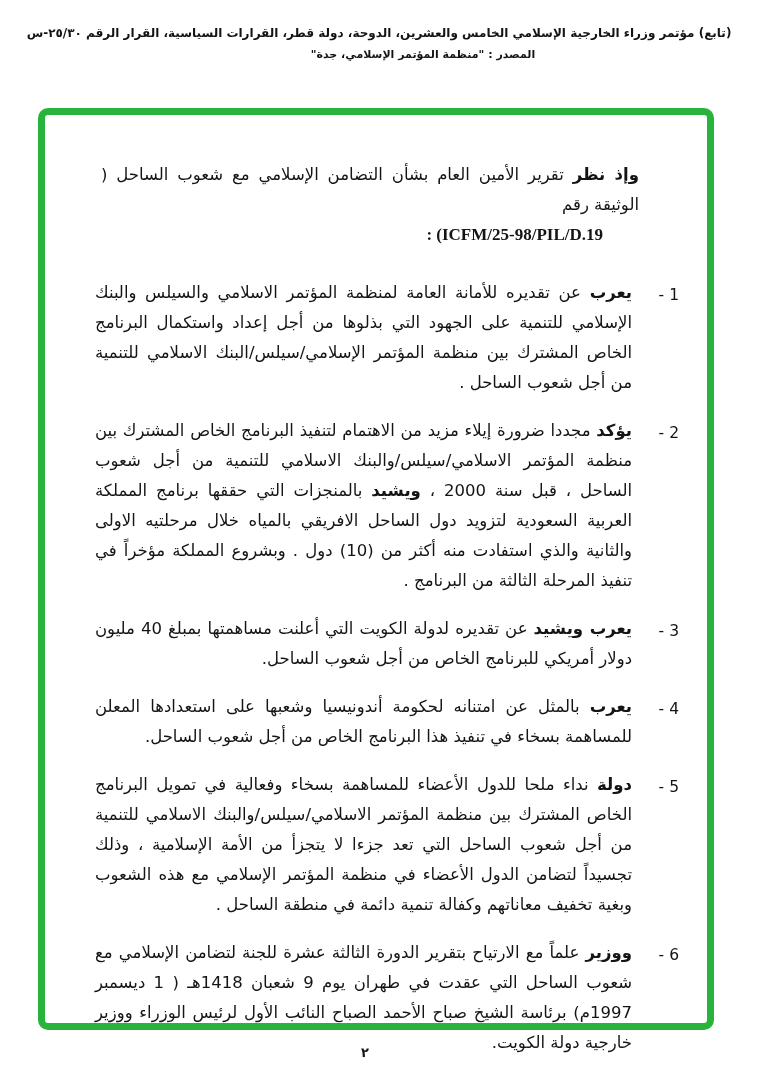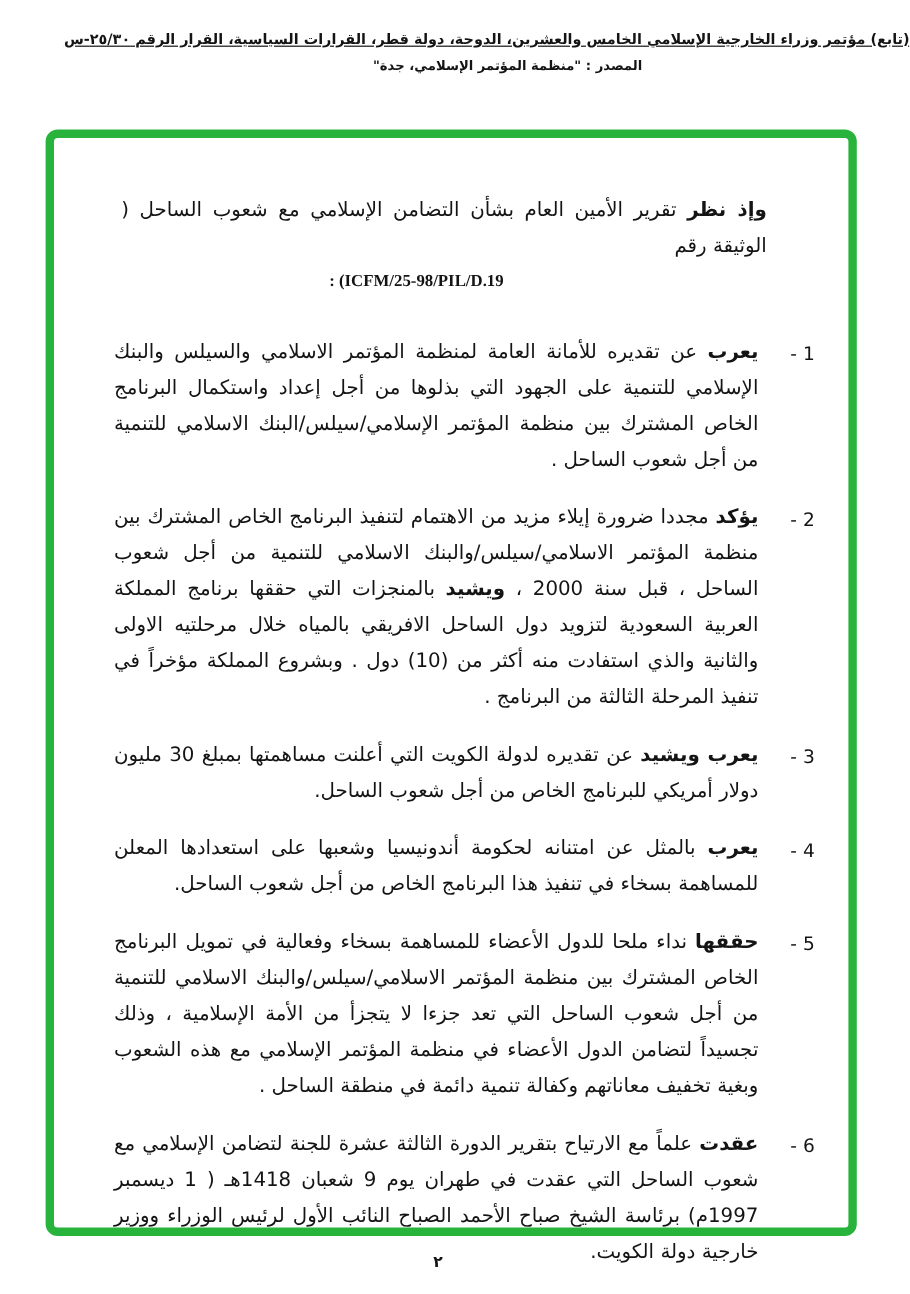--- a/index.html
+++ b/index.html
@@ -1,34 +1,34 @@
 <!DOCTYPE html>
 <html lang="ar"><head>
 <meta charset="utf-8">
 <style>
   html,body { margin:0; padding:0; background:#ffffff; }
   .page {
     position:relative; width:758px; height:1078px; background:#ffffff;
     font-family:"DejaVu Sans", sans-serif; color:#141414; overflow:hidden;
   }
   .doc-header { position:absolute; top:26px; left:0; right:0; direction:rtl; font-weight:bold; }
-  .h1 { font-size:12px; white-space:nowrap; letter-spacing:0;text-decoration:underline; }
+  .h1 { font-size:12px; text-align:center; white-space:nowrap; letter-spacing:0; }
   .h2 { font-size:11px; text-align:center; padding-left:88px; margin-top:8px; }
   .green-box {
     position:absolute; left:38px; top:108px; width:676px; height:922px;
     border:7px solid #28b43c; border-radius:10px; box-sizing:border-box; background:#fff;
   }
   .content {
     direction:rtl; text-align:justify; text-justify:inter-word;
     padding:45px 28px 0 50px; font-size:16.5px; line-height:30px;
   }
   .intro { margin:0 40px 28px 6px; }
   .icfm {
-    direction:ltr; text-align:center; margin-right:46px; unicode-bidi:isolate;
-    font-family:"Liberation Serif", serif; font-size:14px; font-weight:bold; line-height:30px;
+    direction:ltr; text-align:right; margin-right:36px; unicode-bidi:isolate;
+    font-family:"Liberation Serif", serif; font-size:17px; font-weight:bold; line-height:30px;
   }
   .item { display:flex; margin-bottom:18px; }
   .item:last-child { margin-bottom:0; }
   .num { flex:0 0 47px; width:47px; font-size:15.5px; padding-top:2px; }
   .txt { flex:1 1 auto; }
   .b { font-weight:bold; }
   .pagenum {
     position:absolute; bottom:18px; left:0; right:28px; text-align:center;
     font-size:13px; font-weight:bold; direction:rtl;
   }
@@ -57,36 +57,36 @@
     <div class="txt"><span class="b">يعرب</span><span> عن تقديره للأمانة العامة لمنظمة المؤتمر الاسلامي والسيلس والبنك الإسلامي للتنمية على الجهود التي بذلوها من أجل إعداد واستكمال البرنامج الخاص المشترك بين منظمة المؤتمر الإسلامي/سيلس/البنك الاسلامي للتنمية من أجل شعوب الساحل .</span></div>
   </div>
 
   <div class="item">
     <div class="num">2 -</div>
     <div class="txt"><span class="b">يؤكد</span><span> مجددا ضرورة إيلاء مزيد من الاهتمام لتنفيذ البرنامج الخاص المشترك بين منظمة المؤتمر الاسلامي/سيلس/والبنك الاسلامي للتنمية من أجل شعوب الساحل ، قبل سنة 2000 ، </span><span class="b">ويشيد</span><span> بالمنجزات التي حققها برنامج المملكة العربية السعودية لتزويد دول الساحل الافريقي بالمياه خلال مرحلتيه الاولى والثانية والذي استفادت منه أكثر من (10) دول . وبشروع المملكة مؤخراً في تنفيذ المرحلة الثالثة من البرنامج .</span></div>
   </div>
 
   <div class="item">
     <div class="num">3 -</div>
-    <div class="txt"><span class="b">يعرب ويشيد</span><span> عن تقديره لدولة الكويت التي أعلنت مساهمتها بمبلغ 30 مليون دولار أمريكي للبرنامج الخاص من أجل شعوب الساحل.</span></div>
+    <div class="txt"><span class="b">يعرب ويشيد</span><span> عن تقديره لدولة الكويت التي أعلنت مساهمتها بمبلغ 40 مليون دولار أمريكي للبرنامج الخاص من أجل شعوب الساحل.</span></div>
   </div>
 
   <div class="item">
     <div class="num">4 -</div>
     <div class="txt"><span class="b">يعرب</span><span> بالمثل عن امتنانه لحكومة أندونيسيا وشعبها على استعدادها المعلن للمساهمة بسخاء في تنفيذ هذا البرنامج الخاص من أجل شعوب الساحل.</span></div>
   </div>
 
   <div class="item">
     <div class="num">5 -</div>
-    <div class="txt"><span class="b">حققها</span><span> نداء ملحا للدول الأعضاء للمساهمة بسخاء وفعالية في تمويل البرنامج الخاص المشترك بين منظمة المؤتمر الاسلامي/سيلس/والبنك الاسلامي للتنمية من أجل شعوب الساحل التي تعد جزءا لا يتجزأ من الأمة الإسلامية ، وذلك تجسيداً لتضامن الدول الأعضاء في منظمة المؤتمر الإسلامي مع هذه الشعوب وبغية تخفيف معاناتهم وكفالة تنمية دائمة في منطقة الساحل .</span></div>
+    <div class="txt"><span class="b">دولة</span><span> نداء ملحا للدول الأعضاء للمساهمة بسخاء وفعالية في تمويل البرنامج الخاص المشترك بين منظمة المؤتمر الاسلامي/سيلس/والبنك الاسلامي للتنمية من أجل شعوب الساحل التي تعد جزءا لا يتجزأ من الأمة الإسلامية ، وذلك تجسيداً لتضامن الدول الأعضاء في منظمة المؤتمر الإسلامي مع هذه الشعوب وبغية تخفيف معاناتهم وكفالة تنمية دائمة في منطقة الساحل .</span></div>
   </div>
 
   <div class="item">
     <div class="num">6 -</div>
-    <div class="txt"><span class="b">عقدت</span><span> علماً مع الارتياح بتقرير الدورة الثالثة عشرة للجنة لتضامن الإسلامي مع شعوب الساحل التي عقدت في طهران يوم 9 شعبان 1418هـ ( 1 ديسمبر 1997م) برئاسة الشيخ صباح الأحمد الصباح النائب الأول لرئيس الوزراء ووزير خارجية دولة الكويت.</span></div>
+    <div class="txt"><span class="b">ووزير</span><span> علماً مع الارتياح بتقرير الدورة الثالثة عشرة للجنة لتضامن الإسلامي مع شعوب الساحل التي عقدت في طهران يوم 9 شعبان 1418هـ ( 1 ديسمبر 1997م) برئاسة الشيخ صباح الأحمد الصباح النائب الأول لرئيس الوزراء ووزير خارجية دولة الكويت.</span></div>
   </div>
 </div>
 
     </div>
   </div>
 
   <div class="pagenum">٢</div>
 
 </div>
 

